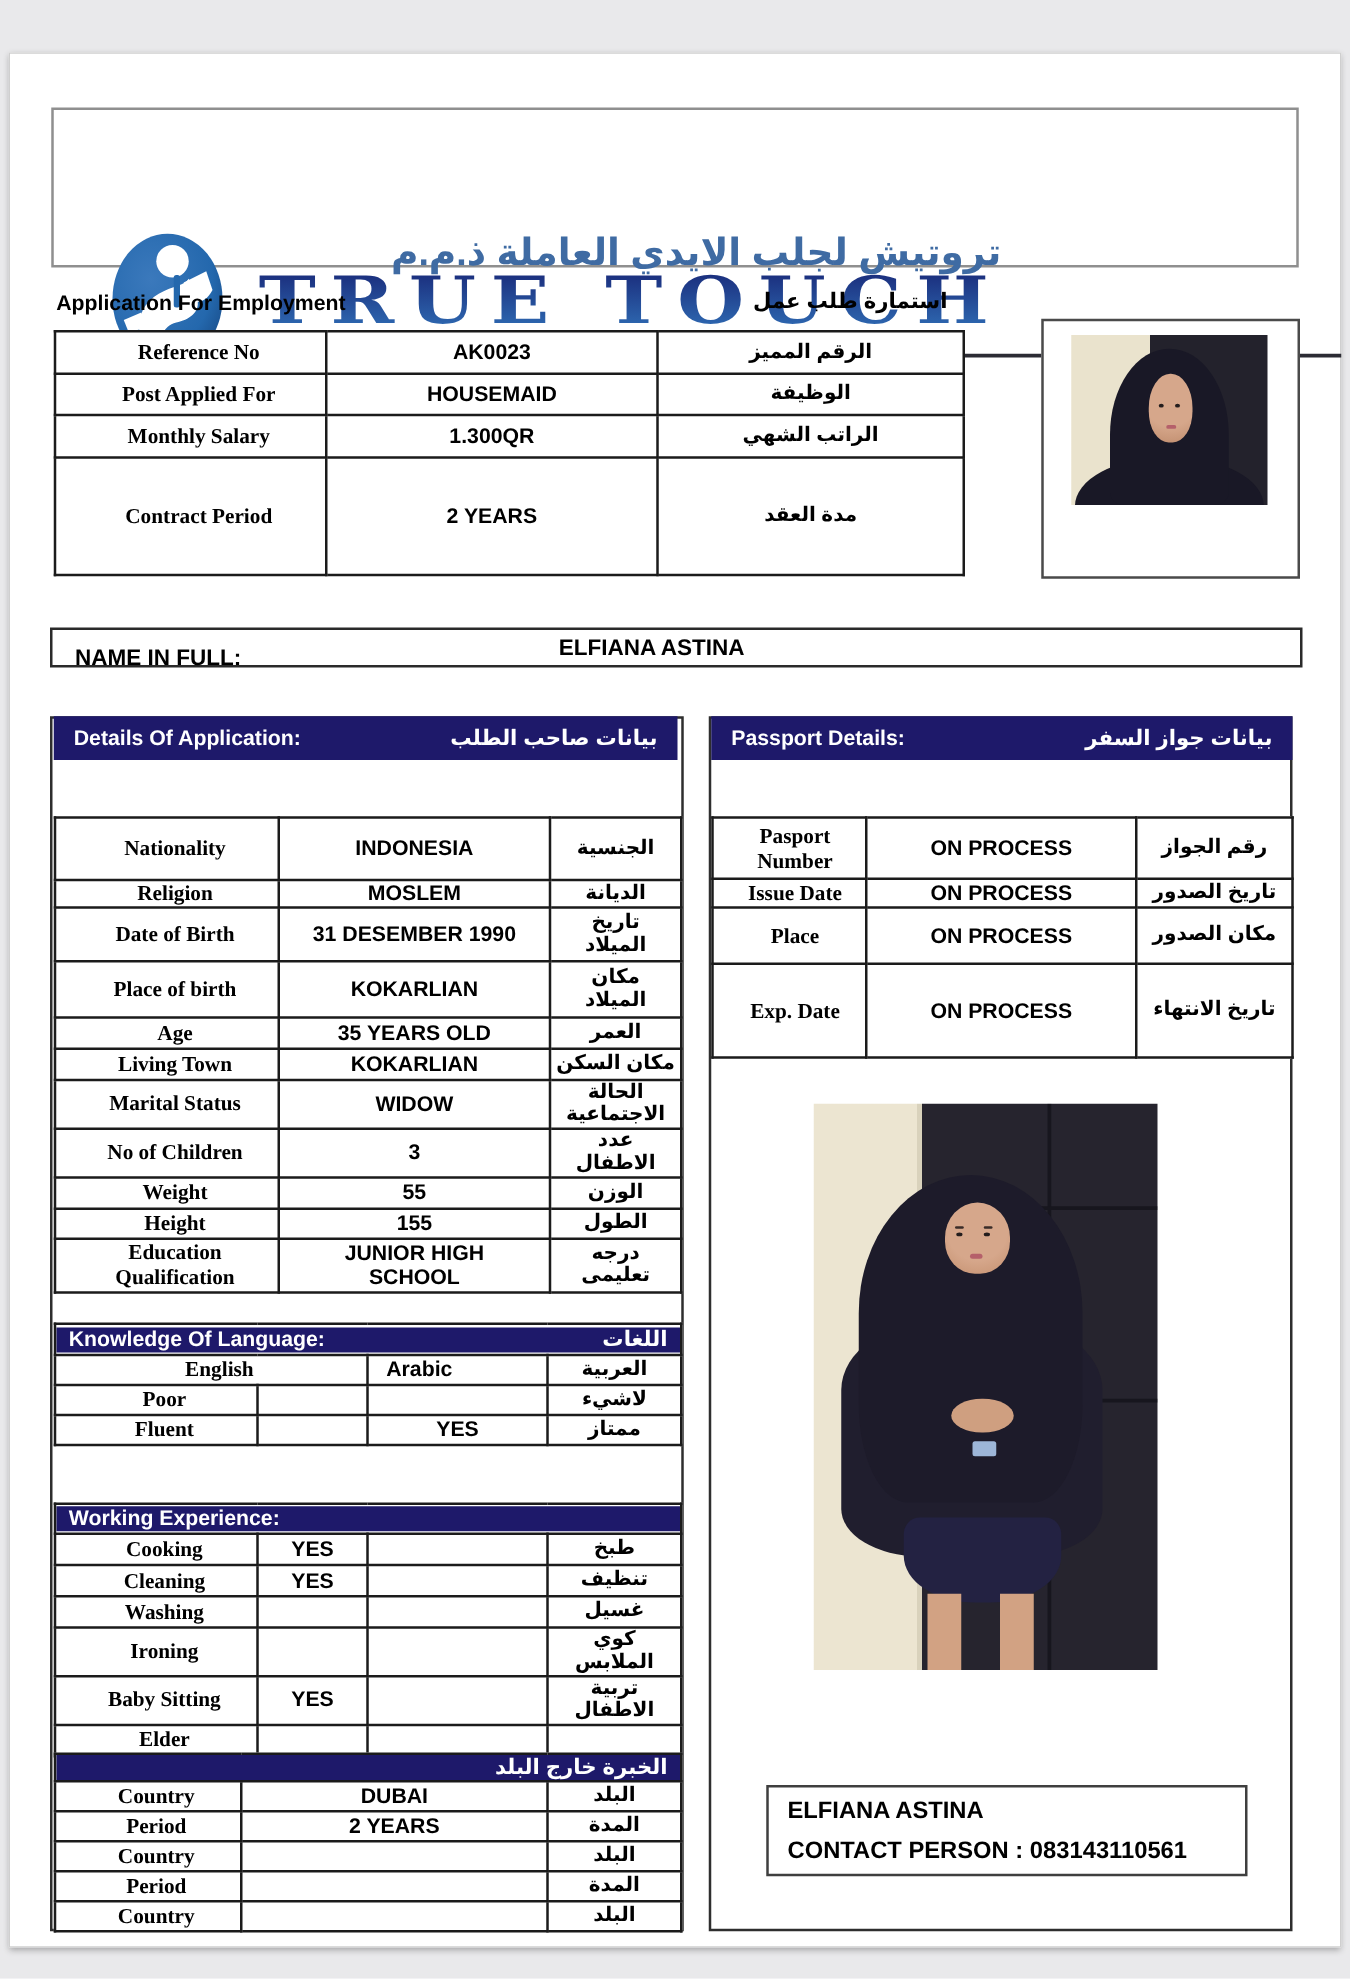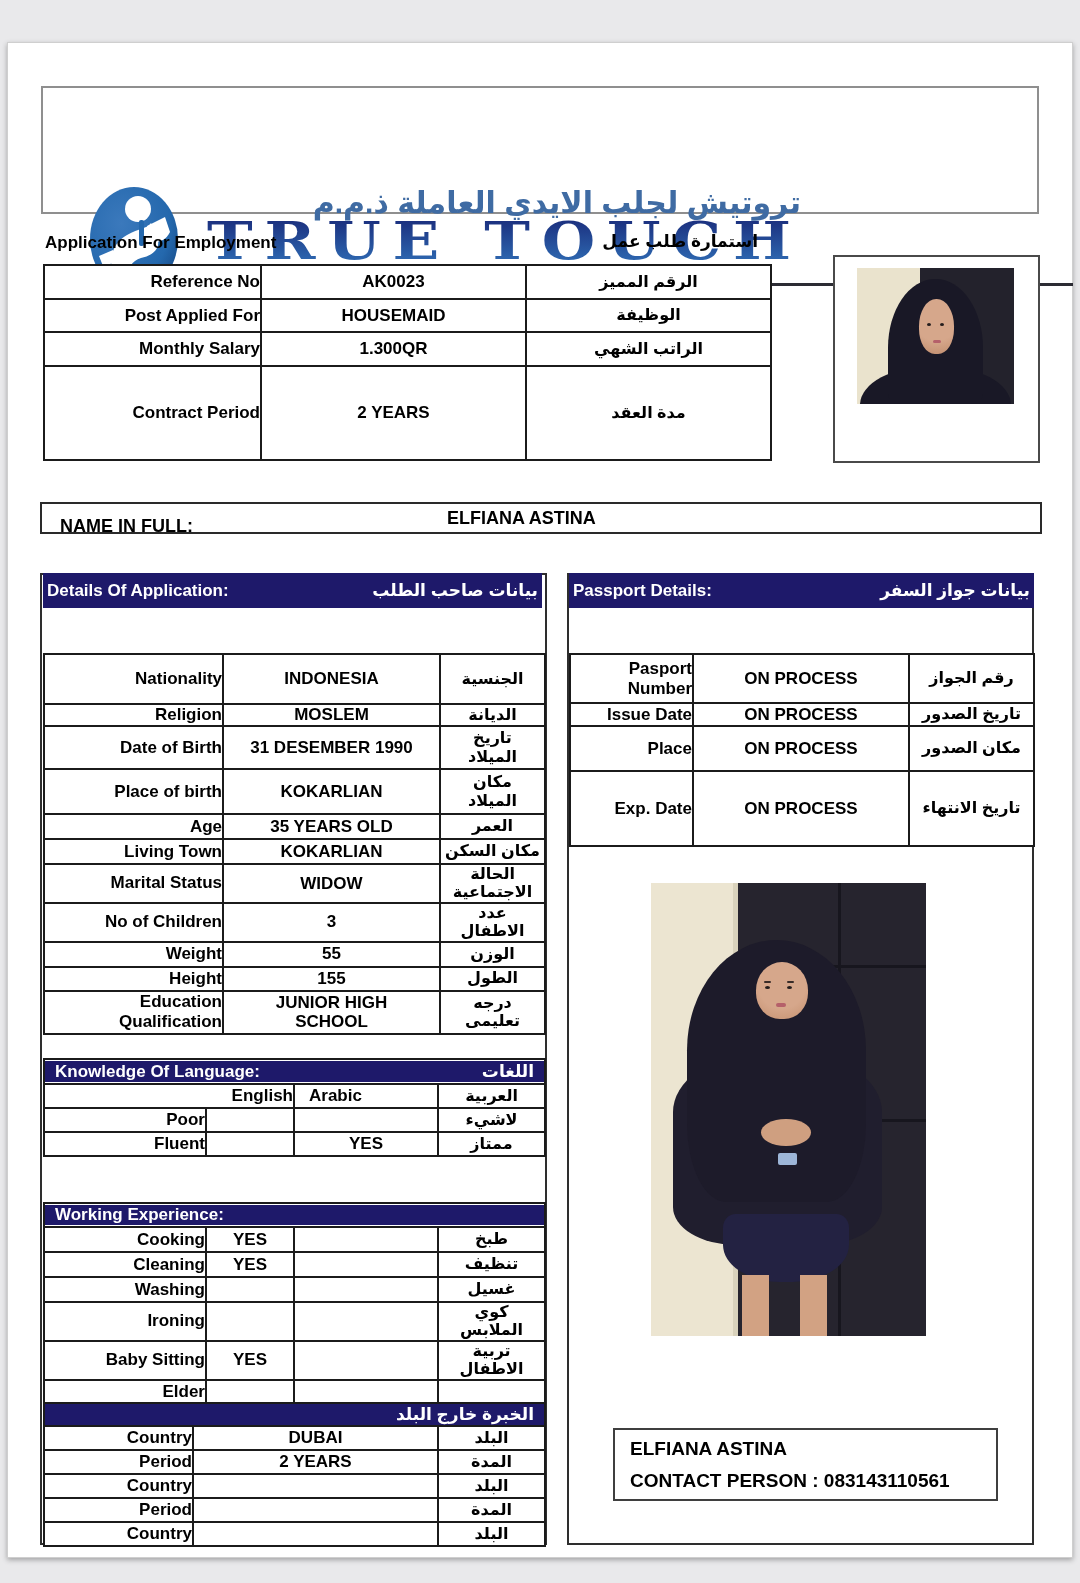--- a/index.html
+++ b/index.html
@@ -26,21 +26,21 @@
     transform:scaleX(1.18);transform-origin:left center;}
   .brand-sub{position:absolute;left:168px;top:179px;font-size:23px;font-weight:bold;
     letter-spacing:3.5px;color:#35353b;white-space:nowrap;}
   .brand-rule{position:absolute;left:433px;top:195px;width:597px;height:3px;background:#2c2c34;}
   
   .title-en{position:absolute;left:45px;top:233px;font-size:17px;font-weight:bold;}
   .title-ar{position:absolute;left:500px;top:231px;width:258px;text-align:right;font-size:17px;font-weight:bold;}
   
   table{border-collapse:collapse;table-layout:fixed;position:absolute;background:#fff;}
   td{border:2px solid #1b1b1b;font-weight:bold;font-size:17px;overflow:hidden;padding:0;vertical-align:middle;}
-  .c-lbl{text-align:right;padding-left:13px;}
+  .c-lbl{text-align:center;padding-left:13px;font-family:Liberation Serif, serif;}
   .c-val{text-align:center;white-space:pre-line;line-height:1.15;}
   .c-mid,.c-mid2{text-align:center;}
   .c-ar{text-align:center;font-size:16px;white-space:pre-line;line-height:1.15;padding:0 4px;}
   .c-arab-h{text-align:left;padding-left:14px;}
   .bar{height:100%;background:#1e196a;color:#fff;display:flex;align-items:center;
     justify-content:space-between;padding:0 10px;font-size:17px;font-weight:bold;box-sizing:border-box;}
   .bar.end{justify-content:flex-end;}
   
   .top-t{left:43px;top:264px;width:727px;}
   .top-t tr:nth-child(1){height:34px}.top-t tr:nth-child(2){height:33px}
@@ -74,21 +74,21 @@
   
   .name-box{position:absolute;left:40px;top:502px;width:998px;height:28px;border:2px solid #2a2a2a;
     background:#fff;display:flex;align-items:center;}
   .name-box .lbl{margin-left:18px;font-size:18px;font-weight:bold;margin-top:16px;}
   .name-box .val{position:absolute;left:405px;font-size:18px;font-weight:bold;}
   
   .tall-box{position:absolute;border:2px solid #2e2e2e;background:#fff;}
   .left-box{left:40px;top:573px;width:503px;height:968px;}
   .right-box{left:567px;top:573px;width:463px;height:968px;}
   .sec-bar{position:absolute;height:35px;background:#1e196a;color:#fff;display:flex;
-    align-items:center;justify-content:space-between;padding:0 4px;box-sizing:border-box;
+    align-items:center;justify-content:space-between;padding:0 16px;box-sizing:border-box;
     font-size:17px;font-weight:bold;}
   .details-bar{left:43px;top:573px;width:499px;}
   .passport-bar{left:569px;top:573px;width:465px;}
   
   .photo-box-sm{position:absolute;left:833px;top:255px;width:203px;height:204px;border:2px solid #4a4a4a;background:#fff;}
   .photo-sm{position:absolute;left:22px;top:11px;width:157px;height:136px;overflow:hidden;
     background:linear-gradient(90deg,#eae3cd 0 40%,#23222c 40%);}
   .photo-sm .shoulders{position:absolute;left:2%;top:72%;width:96%;height:30%;background:#191826;
     border-radius:48% 48% 0 0/95% 95% 0 0;}
   .photo-sm .hijab{position:absolute;left:20%;top:8%;width:60%;height:92%;background:#191826;

